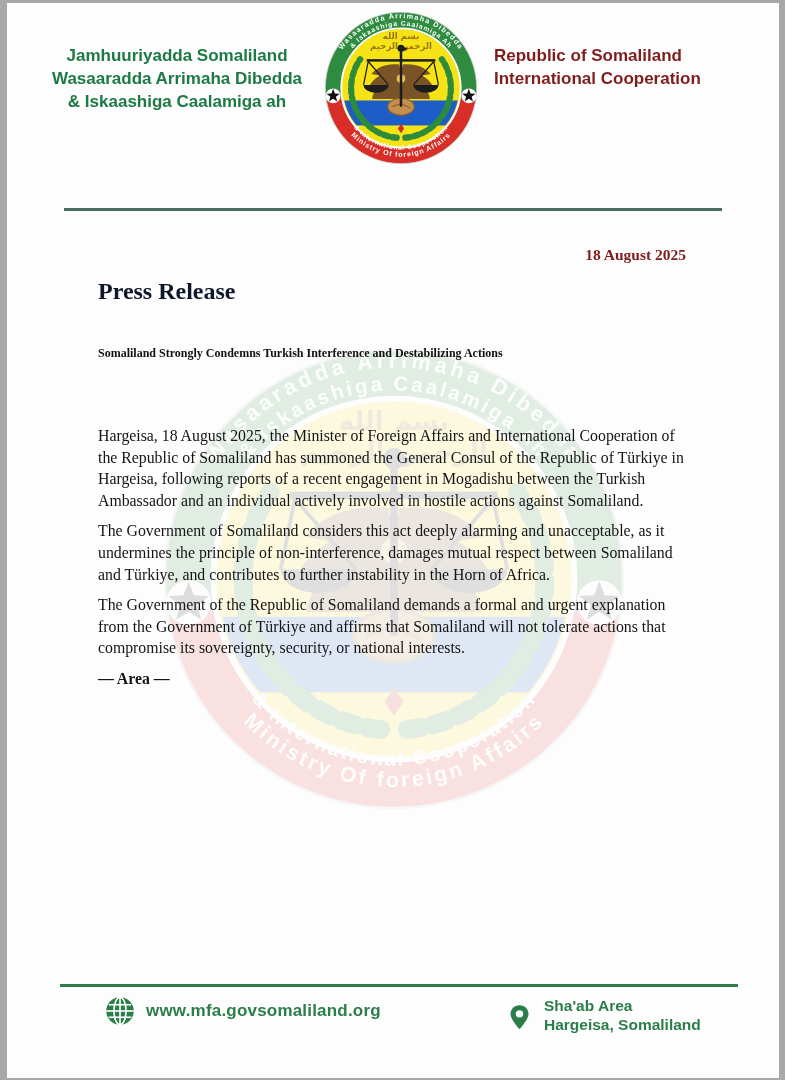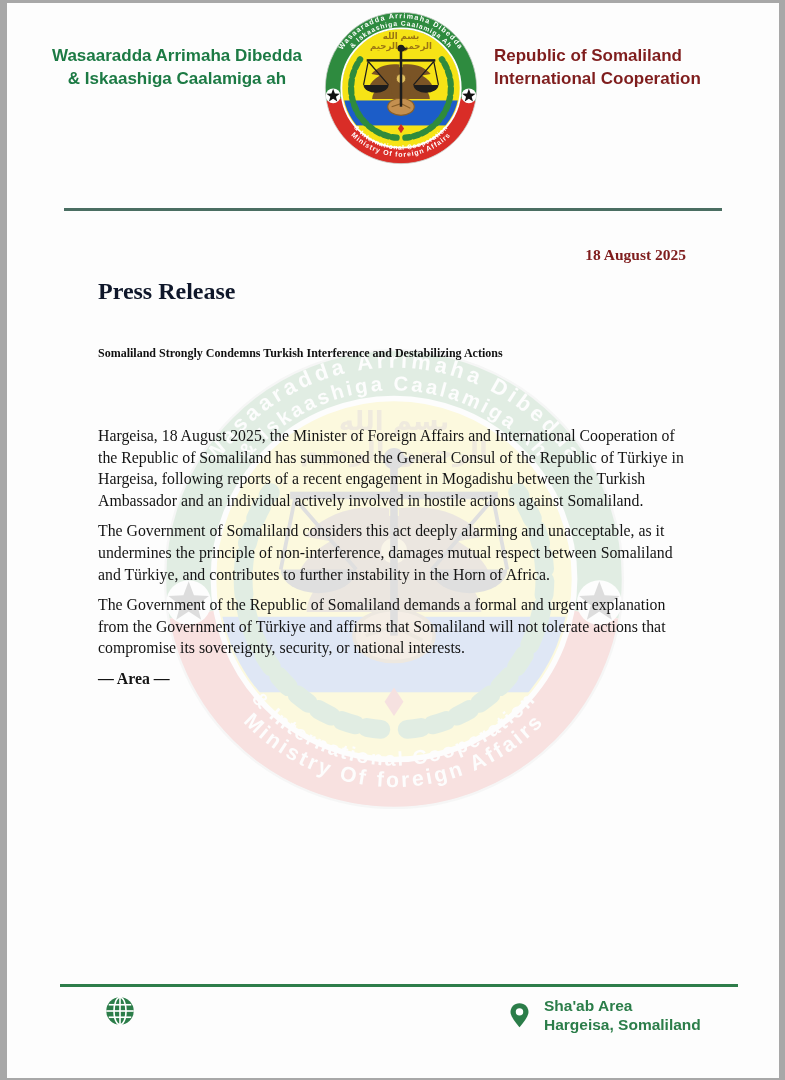--- a/index.html
+++ b/index.html
@@ -37,21 +37,21 @@
   .watermark { position:absolute; left:158px; top:343px; width:472px; height:472px;
     opacity:0.13; pointer-events:none; }
   .watermark svg { width:100%; height:100%; display:block; }
 
   
   .footer-divider { position:absolute; left:60px; top:984px; width:678px; height:2.5px; background:#2e7d4a; }
   .footer-web { position:absolute; left:105px; top:996px; display:flex; align-items:center; gap:11px; }
   .globe-icon { width:30px; height:30px; }
   .web-text { font-family:"Liberation Sans", sans-serif; font-weight:bold; font-size:17px;
     color:#2b7d49; letter-spacing:0.2px; }
-  .footer-address { position:absolute; left:506px; top:995px; display:flex; align-items:center; gap:11px; }
+  .footer-address { position:absolute; left:506px; top:995px; display:flex; align-items:flex-end; gap:11px; }
   .pin-icon { width:27px; height:34px; }
   .addr-lines { font-family:"Liberation Sans", sans-serif; font-weight:bold; font-size:15.5px;
     line-height:19px; color:#2b7d49; padding-top:1px; }
 
   .ring-text { fill:#ffffff; font-family:"Liberation Sans", sans-serif; font-weight:bold; }
   .arabic-text { fill:#9a7414; font-family:"DejaVu Sans", sans-serif; font-weight:bold; text-anchor:middle; }
 </style>
 </head>
 <body>
 
@@ -129,20 +129,21 @@
       <text class="ring-text" font-size="9" letter-spacing="1.2" text-anchor="middle">
         <textPath href="#arcBot1" startOffset="50%">Ministry Of foreign Affairs</textPath>
       </text>
       <text class="ring-text" font-size="8.4" letter-spacing="1" text-anchor="middle">
         <textPath href="#arcBot2" startOffset="50%">&amp; International Cooperation</textPath>
       </text>
     </svg>
     </div>
 
   <div class="hdr-somali">
+    <div>Jamhuuriyadda Somaliland</div>
     <div>Wasaaradda Arrimaha Dibedda</div>
     <div>&amp; Iskaashiga Caalamiga ah</div>
   </div>
 
   <div class="emblem-wrap">
     <svg viewBox="0 0 200 200">
       <defs>
         <clipPath id="discClip">
             <circle cx="100" cy="100" r="74.5"></circle>
           </clipPath>
@@ -241,20 +242,21 @@
     <svg class="globe-icon" viewBox="0 0 24 24">
       <circle cx="12" cy="12" r="11" fill="#2b7d49"></circle>
       <g stroke="#ffffff" stroke-width="1.3" fill="none">
         <ellipse cx="12" cy="12" rx="4.8" ry="11"></ellipse>
         <line x1="12" y1="1" x2="12" y2="23"></line>
         <line x1="1" y1="12" x2="23" y2="12"></line>
         <line x1="3" y1="7" x2="21" y2="7"></line>
         <line x1="3" y1="17" x2="21" y2="17"></line>
       </g>
     </svg>
+    <span class="web-text">www.mfa.govsomaliland.org</span>
   </div>
 
   <div class="footer-address">
     <svg class="pin-icon" viewBox="0 0 24 24">
       <path d="M12,1.5 C7.2,1.5 4,5.1 4,9.3 C4,14.2 12,22.8 12,22.8 C12,22.8 20,14.2 20,9.3 C20,5.1 16.8,1.5 12,1.5 Z" fill="#2b7d49"></path>
       <circle cx="12" cy="9.2" r="3.3" fill="#ffffff"></circle>
     </svg>
     <div class="addr-lines">
       <div>Sha'ab Area</div>
       <div>Hargeisa, Somaliland</div>

